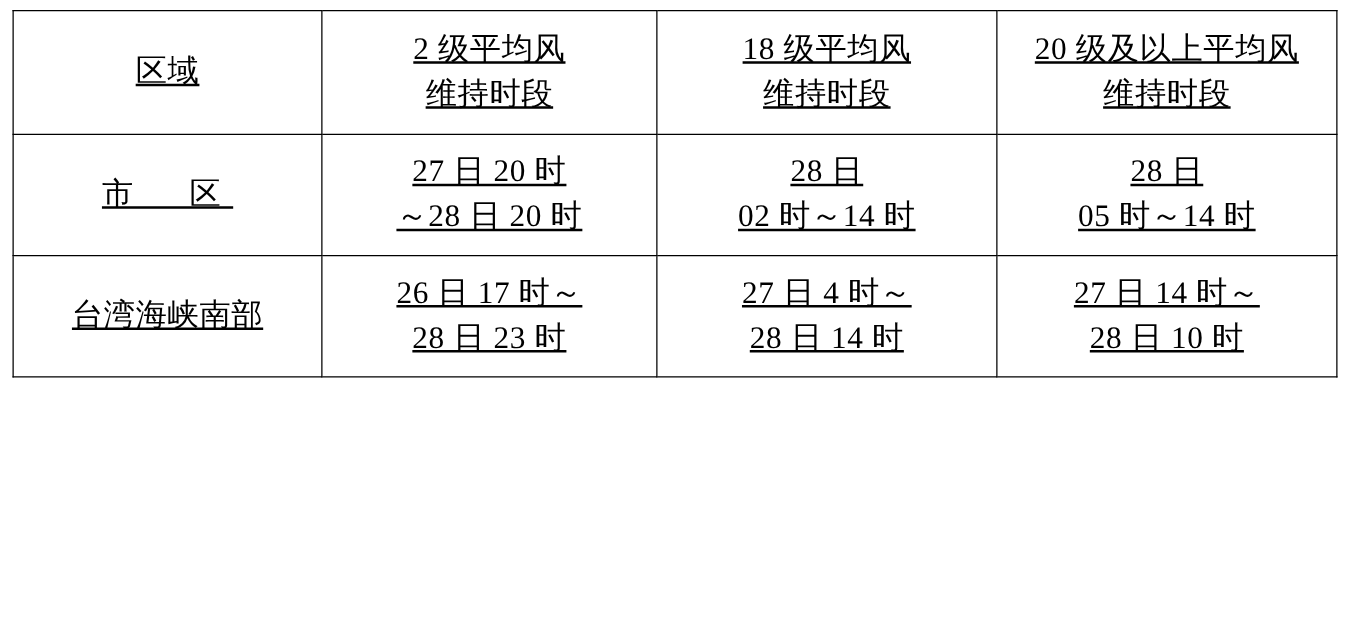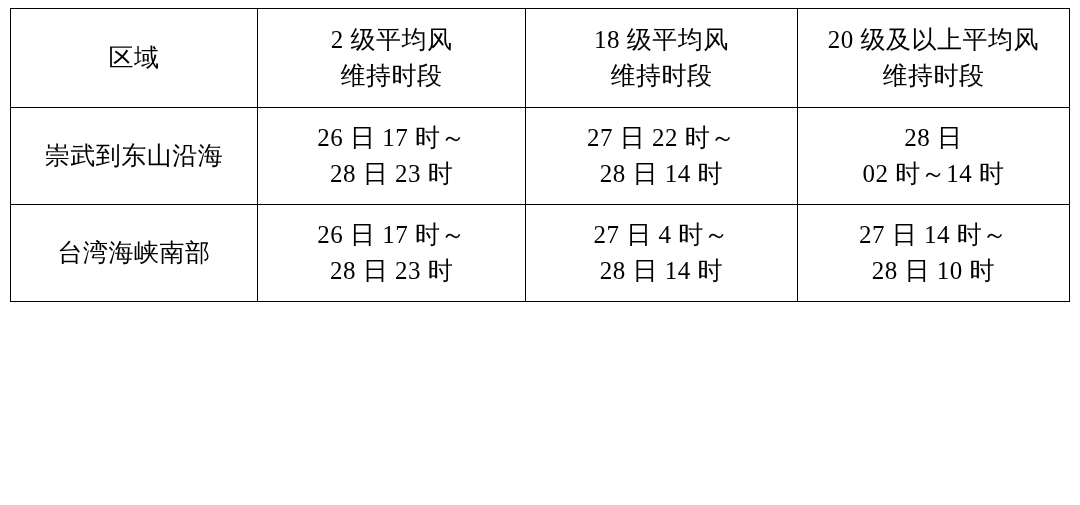--- a/index.html
+++ b/index.html
@@ -13,20 +13,21 @@
     font-family: "Liberation Serif", "DejaVu Serif", serif;
     color: #000000;
     overflow: hidden;
   }
   .page {
     position: relative;
     width: 1080px;
     height: 505px;
     box-sizing: border-box;
     padding: 8px 10px 10px 10px;
+    text-decoration: underline;
   }
   table.wind-table {
     border-collapse: collapse;
     table-layout: fixed;
     width: 1060px;
     margin: 0;
   }
   table.wind-table col.c0 { width: 238px; }
   table.wind-table col.c1 { width: 258px; }
   table.wind-table col.c2 { width: 262px; }
@@ -87,33 +88,33 @@
         </th>
         <th>
           <span class="cell-line">20 级及以上平均风</span>
           <span class="cell-line">维持时段</span>
         </th>
       </tr>
     </thead>
     <tbody>
       <tr>
         <td class="region-cell">
-          <span class="cell-line">崇武到东山沿海</span>
+          <span class="cell-line wide-space">市　区</span>
         </td>
         <td>
-          <span class="cell-line">26 日 17 时～</span>
-          <span class="cell-line">28 日 23 时</span>
-        </td>
-        <td>
-          <span class="cell-line">27 日 22 时～</span>
-          <span class="cell-line">28 日 14 时</span>
+          <span class="cell-line">27 日 20 时</span>
+          <span class="cell-line">～28 日 20 时</span>
         </td>
         <td>
           <span class="cell-line">28 日</span>
           <span class="cell-line">02 时～14 时</span>
+        </td>
+        <td>
+          <span class="cell-line">28 日</span>
+          <span class="cell-line">05 时～14 时</span>
         </td>
       </tr>
       <tr>
         <td class="region-cell">
           <span class="cell-line">台湾海峡南部</span>
         </td>
         <td>
           <span class="cell-line">26 日 17 时～</span>
           <span class="cell-line">28 日 23 时</span>
         </td>

